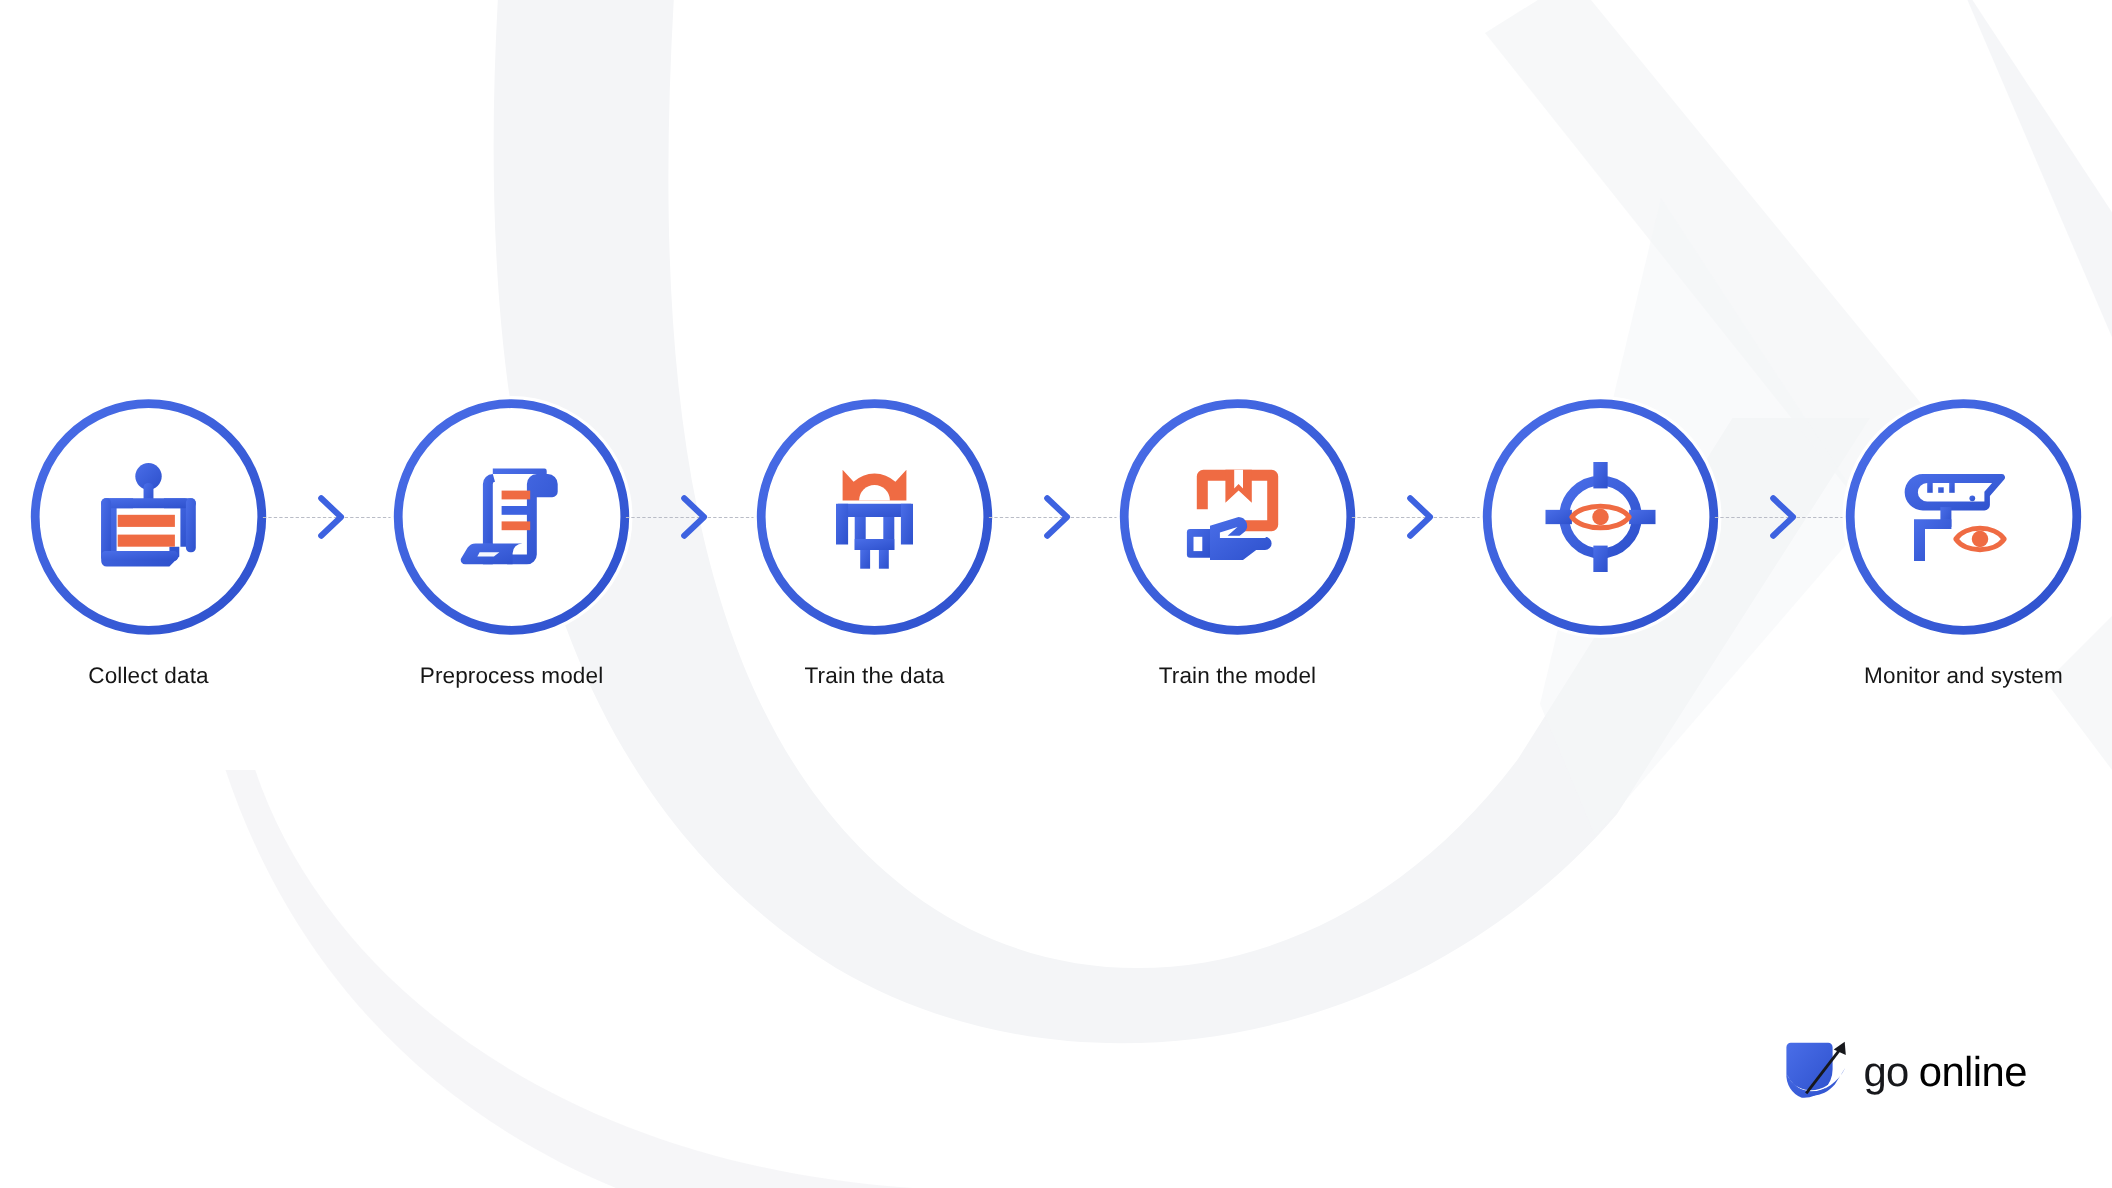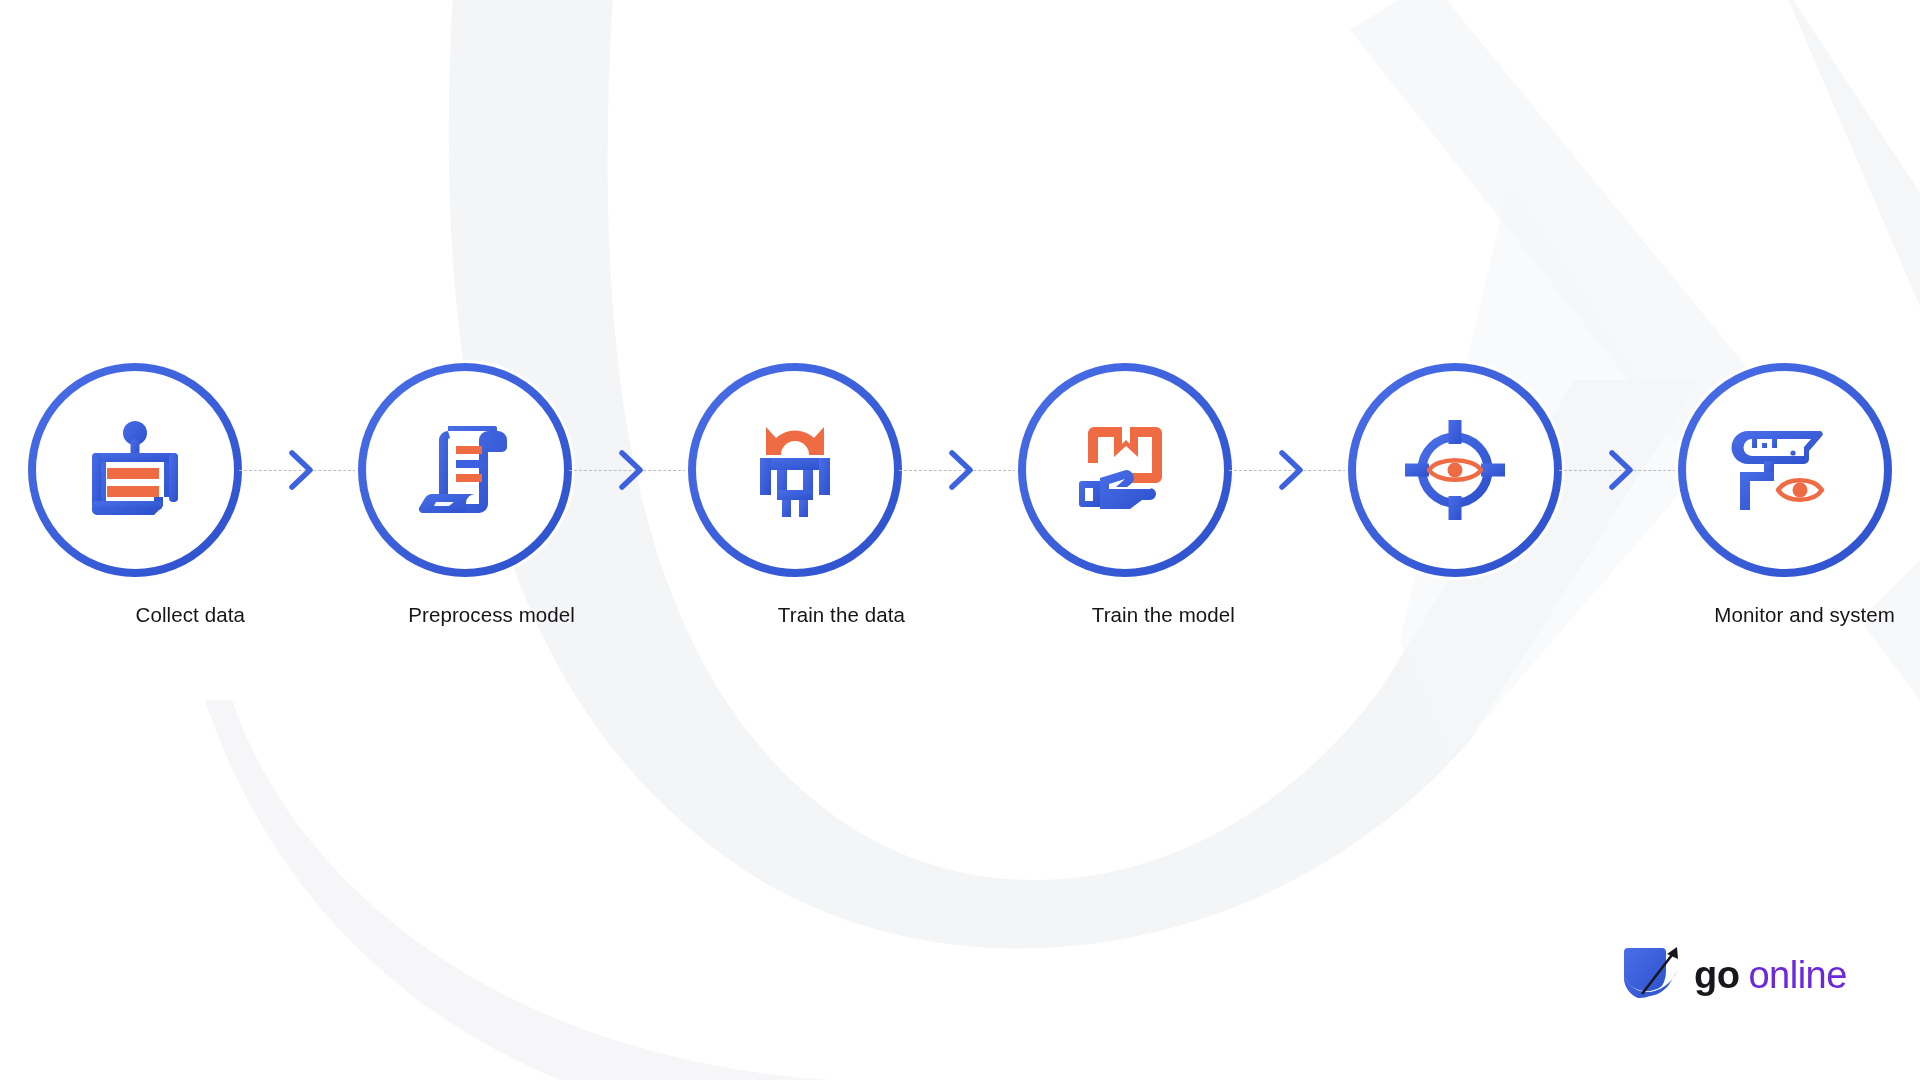--- a/index.html
+++ b/index.html
@@ -31,21 +31,21 @@
     flex-direction: row;
     align-items: flex-start;
     justify-content: flex-start;
   }
   .step {
     position: relative;
     width: 220px;
     flex: 0 0 220px;
     display: flex;
     flex-direction: column;
-    align-items: flex-end;
+    align-items: center;
   }
   .step-circle {
     position: relative;
     width: 220px; height: 220px;
     border-radius: 50%;
     background: #ffffff;
     display: flex;
     align-items: center;
     justify-content: center;
   }
@@ -101,22 +101,22 @@
   }
   #logo .logo-mark { width: 64px; height: 66px; flex: 0 0 64px; }
   #logo .logo-text {
     margin-left: 8px;
     font-size: 38px;
     line-height: 38px;
     letter-spacing: -0.5px;
     font-family: "Liberation Sans", "DejaVu Sans", sans-serif;
     white-space: nowrap;
   }
-  #logo .logo-go { color: #17181c; font-weight: 700; }
-  #logo .logo-online { color: #6d28d9; font-weight: 400; margin-left: 9px; }
+  #logo .logo-go { color: #17181c; font-weight: 400; }
+  #logo .logo-online { color: #000000; font-weight: 400; margin-left: 9px; }
 </style>
 </head>
 <body>
 
 <div id="stage">
 
   <svg id="bg-layer" viewBox="0 0 1920 1080" aria-hidden="true">
     <defs>
       <clipPath id="clipAll">
           <rect x="0" y="0" width="1920" height="1080"></rect>

